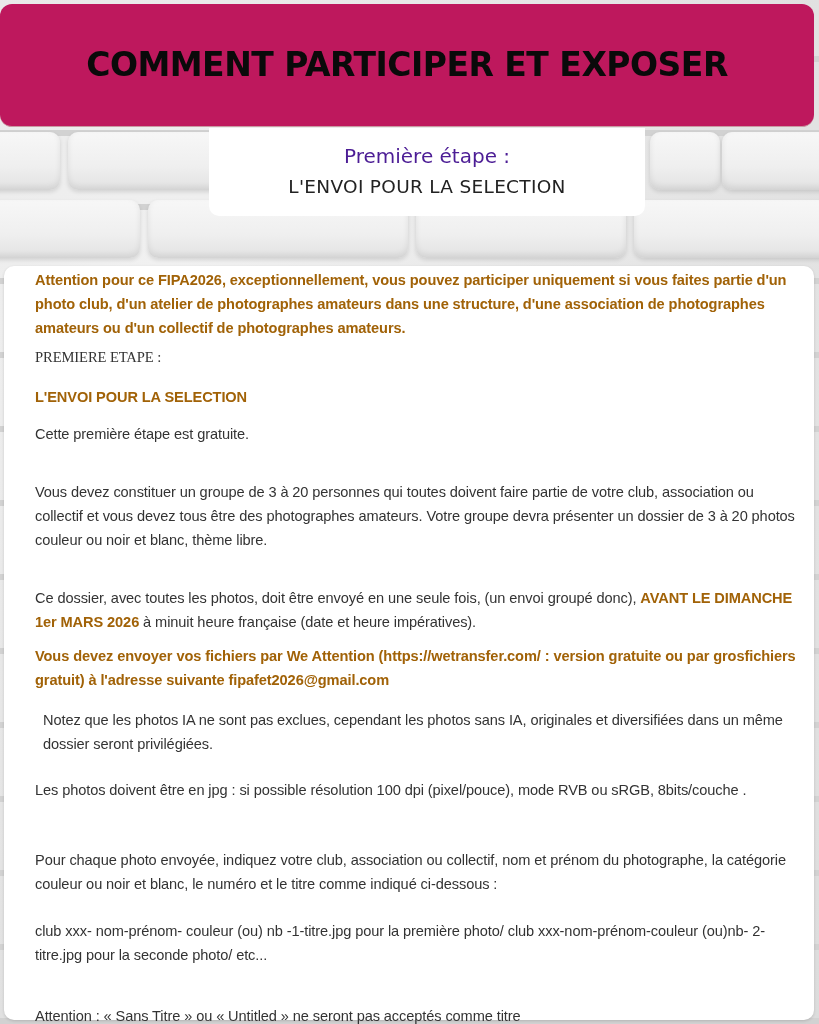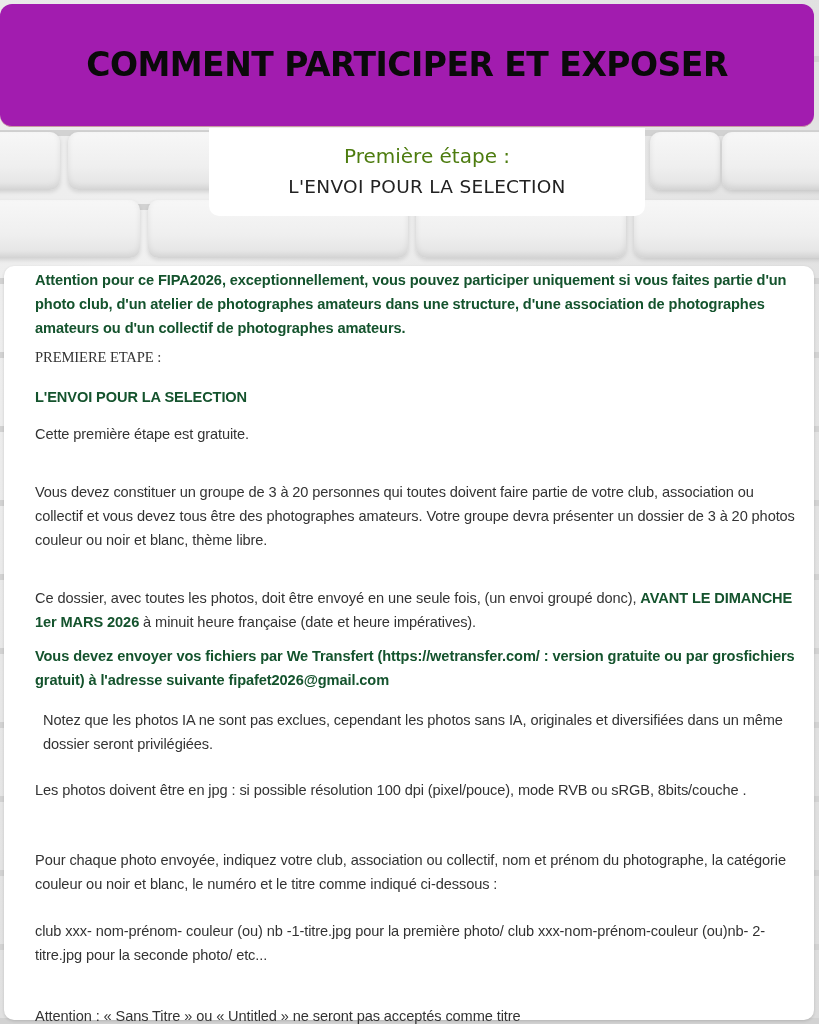--- a/index.html
+++ b/index.html
@@ -12,48 +12,48 @@
         repeating-linear-gradient(0deg, #d2d2d2 0px, #d2d2d2 6px, transparent 6px, transparent 74px),
         radial-gradient(circle at 20% 30%, #f2f2f2 0, #e8e8e8 40%, #dcdcdc 100%);
     }
     .brick-row { position: absolute; left: 0; width: 819px; height: 66px; }
     .brick { position: absolute; top: 4px; height: 58px; border-radius: 10px;
       background: linear-gradient(180deg, #f7f7f7 0%, #efefef 60%, #e2e2e2 100%);
       box-shadow: inset 0 -3px 6px rgba(0,0,0,0.08), 0 2px 4px rgba(0,0,0,0.12); }
 
     .title-card {
       position: absolute; left: 0; top: 4px; width: 814px; height: 122px;
-      background: #a21caf; border-radius: 12px;
+      background: #be185d; border-radius: 12px;
       border-bottom: 1px solid #c99aa2;
       display: flex; flex-direction: column; align-items: center; justify-content: center;
     }
     .title-line {
       font-family: "DejaVu Sans", sans-serif; font-weight: bold; font-size: 33px;
       color: #0a0a0a; line-height: 42px; letter-spacing: -0.5px; text-align: center;
     }
     .step-card {
       position: absolute; left: 209px; top: 128px; width: 436px; height: 88px;
       background: #ffffff; border-radius: 0 0 10px 10px;
       display: flex; flex-direction: column; align-items: center; justify-content: center;
     }
-    .step-title { font-family: "DejaVu Sans", sans-serif; font-size: 20px; color: #4d7c0f; line-height: 30px; }
+    .step-title { font-family: "DejaVu Sans", sans-serif; font-size: 20px; color: #4c1d95; line-height: 30px; }
     .step-sub { font-family: "DejaVu Sans", sans-serif; font-size: 18.5px; color: #222; line-height: 32px; letter-spacing: 0.3px; }
 
     .content-card {
       position: absolute; left: 4px; top: 266px; width: 810px; height: 754px;
       background: #ffffff; border-radius: 10px;
       box-shadow: 0 1px 3px rgba(0,0,0,0.15);
     }
     .content {
       position: absolute; left: 31px; top: 0; width: 770px;
       font-family: "Liberation Sans", sans-serif; font-size: 14.6px; color: #2a2a2a;
       line-height: 24px; letter-spacing: -0.1px;
     }
     .p { position: absolute; left: 0; width: 770px; margin: 0; }
-    .bold { font-weight: bold; color: #14532d; }
+    .bold { font-weight: bold; color: #a16207; }
     .light { color: #333; }
   </style>
 </head>
 <body>
 
 <div>
   <div class="brick-row" style="top:128px;">
     <div class="brick" style="left:-20px;width:80px;"></div>
     <div class="brick" style="left:68px;width:260px;"></div>
     <div class="brick" style="left:650px;width:70px;"></div>
@@ -84,21 +84,21 @@
     <p class="p bold" style="top:119px;">L'ENVOI POUR LA SELECTION</p>
 
     <p class="p light" style="top:156px;">Cette première étape est gratuite.</p>
 
     <p class="p light" style="top:214px;">Vous devez constituer un groupe de 3 à 20 personnes qui toutes doivent faire partie de votre club, association ou collectif et vous devez tous être des photographes amateurs. Votre groupe devra présenter un dossier de 3 à 20 photos couleur ou noir et blanc, thème libre.</p>
 
     <p class="p light" style="top:320px;">
       <span>Ce dossier, avec toutes les photos, doit être envoyé en une seule fois, (un envoi groupé donc), </span><span class="bold">AVANT LE DIMANCHE 1er MARS 2026</span><span> à minuit heure française (date et heure impératives).</span>
     </p>
 
-    <p class="p bold" style="top:378px;">Vous devez envoyer vos fichiers par  We Transfert  (https://wetransfer.com/ : version gratuite ou par grosfichiers gratuit) à l'adresse suivante fipafet2026@gmail.com</p>
+    <p class="p bold" style="top:378px;">Vous devez envoyer vos fichiers par  We Attention  (https://wetransfer.com/ : version gratuite ou par grosfichiers gratuit) à l'adresse suivante fipafet2026@gmail.com</p>
 
     <p class="p light" style="top:442px;margin-left:8px;">Notez que les photos IA ne sont pas exclues, cependant les photos sans IA, originales et diversifiées dans un même dossier seront privilégiées.</p>
 
     <p class="p light" style="top:512px;">Les photos doivent être en jpg : si possible résolution 100 dpi (pixel/pouce), mode RVB ou sRGB, 8bits/couche .</p>
 
     <p class="p light" style="top:582px;">Pour chaque photo envoyée, indiquez votre club, association ou collectif, nom et prénom du photographe, la catégorie couleur ou noir et blanc, le numéro et le titre comme indiqué ci-dessous :</p>
 
     <p class="p light" style="top:653px;">club xxx- nom-prénom- couleur (ou) nb -1-titre.jpg pour la première photo/ club xxx-nom-prénom-couleur (ou)nb- 2-titre.jpg pour la seconde photo/ etc...</p>
 
     <p class="p light" style="top:724px;margin-top:14px;">Attention : « Sans Titre » ou « Untitled » ne seront pas acceptés comme titre</p>

